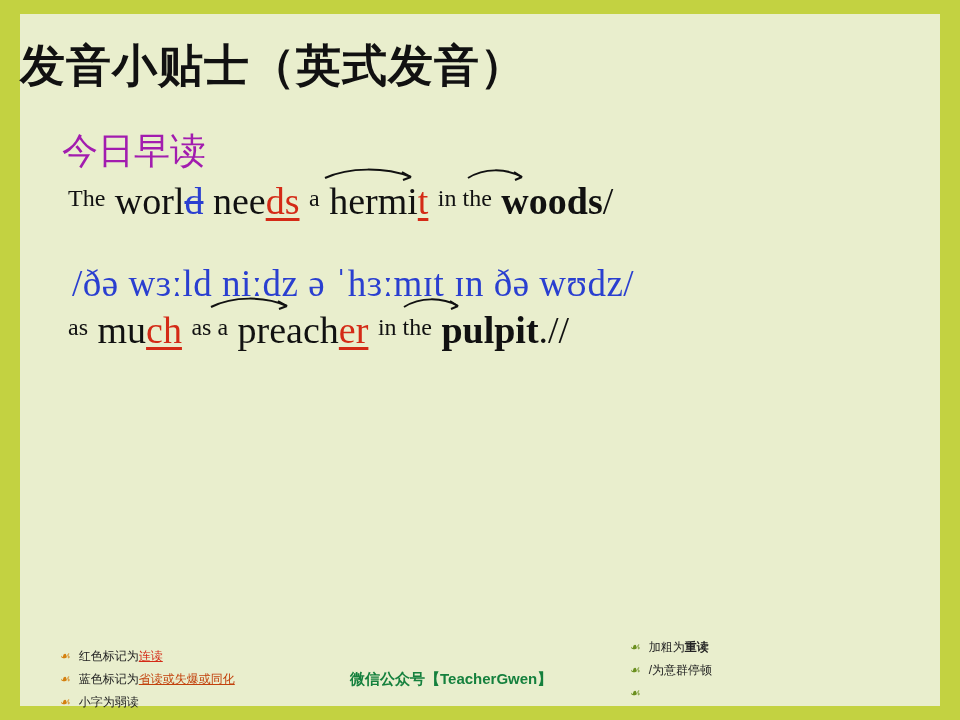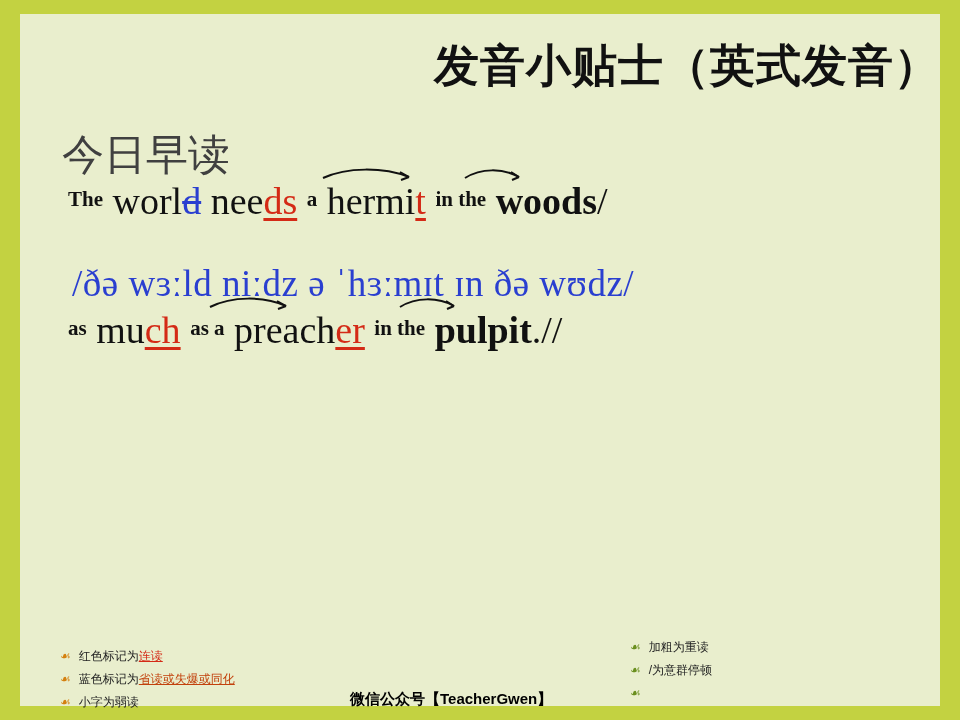--- a/index.html
+++ b/index.html
@@ -26,55 +26,54 @@
     top: 14px;
     width: 920px;
     height: 692px;
     background: #e9eecd;
   }
   .title {
     position: absolute;
     left: 0;
     top: 22px;
     width: 920px;
-    text-align: right;
+    text-align: left;
     font-family: "Liberation Sans", sans-serif;
     font-weight: bold;
     font-size: 45px;
     color: #111;
     letter-spacing: 1px;
   }
   .subtitle {
     position: absolute;
     left: 42px;
     top: 113px;
     font-family: "Liberation Sans", sans-serif;
-    font-size: 42px;
-    color: #404040;
+    font-size: 36px;
+    color: #a21caf;
   }
   .line {
     position: absolute;
     color: #111;
     white-space: nowrap;
   }
   .sent {
     font-family: "Liberation Serif", serif;
     font-size: 38px;
     line-height: 1.05;
   }
   .ipa {
     font-family: "Liberation Serif", serif;
     font-size: 37px;
     color: #2a3fd0;
     letter-spacing: 0.5px;
   }
   .sm {
-    font-size: 21px;
+    font-size: 24px;
     vertical-align: 8px;
-    font-weight: bold;
   }
   .red {
     color: #d42a16;
     text-decoration: underline;
     text-decoration-color: #d42a16;
     text-underline-offset: 4px;
   }
   .bold {
     font-weight: bold;
     margin-top: 36px;
@@ -120,31 +119,30 @@
   .legend-right .bullet { color: #6a8f1e; }
   .u-red {
     color: #d42a16;
     text-decoration: underline;
   }
   .u-blue {
     color: #c2410c;
     text-decoration: underline;
   }
   .b {
-    font-weight: normal;
+    font-weight: bold;
   }
   .wechat {
     position: absolute;
     left: 330px;
     top: 656px;
     font-family: "Liberation Sans", sans-serif;
     font-size: 15px;
     font-weight: bold;
-    color: #000000;
-    margin-top: 20px;
+    color: #15803d;
   }
 </style>
 </head>
 <body>
 
 <div class="slide">
   <div class="inner">
 
     <div class="title">发音小贴士（英式发音）</div>
 

